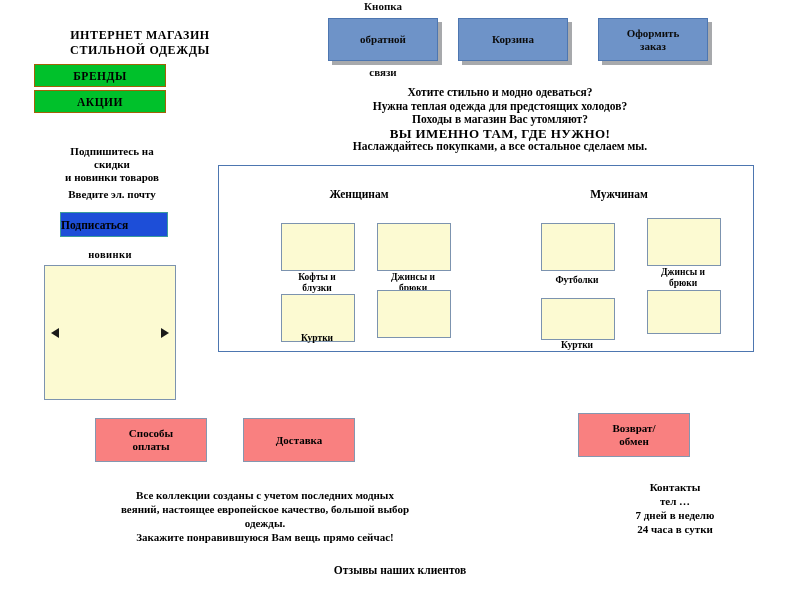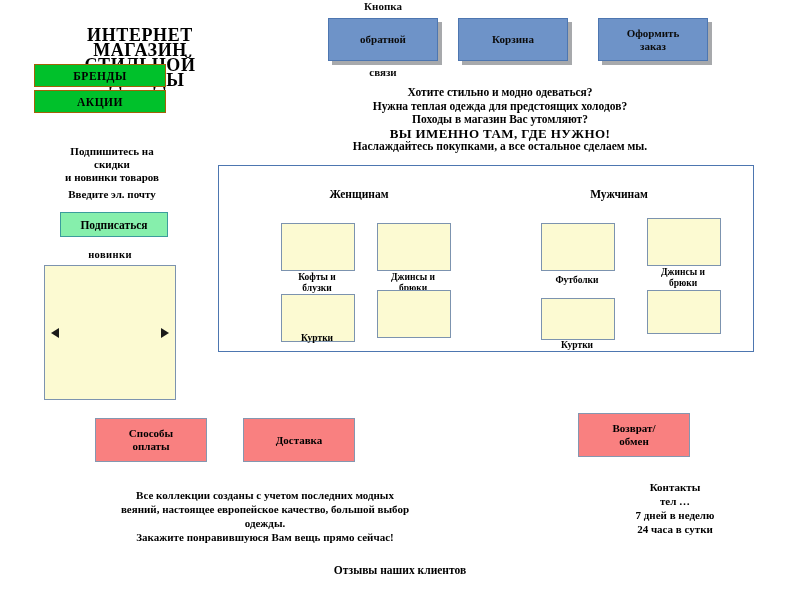--- a/index.html
+++ b/index.html
@@ -22,21 +22,21 @@
   }
   .abs { position: absolute; }
 
   
   .site-title {
     left: 40px;
     top: 28px;
     width: 200px;
     text-align: center;
     font-weight: bold;
-    font-size: 18px;
+    font-size: 12px;
     letter-spacing: 0.6px;
     line-height: 15px;
   }
 
   
   .btn-blue {
     background: #6E93C8;
     border: 1px solid #4D76B0;
     box-shadow: 4px 4px 0 0 #A7A9AC;
     display: flex;
@@ -58,25 +58,24 @@
     align-items: center;
     justify-content: center;
     font-weight: bold;
     font-size: 11.5px;
     letter-spacing: 0.5px;
     cursor: pointer;
   }
 
   
   .btn-cyan {
-    background: #86efac;
+    background: #1d4ed8;
     border: 1px solid #3B9C9C;
     display: flex;
     align-items: center;
-    justify-content: center;
     font-weight: bold;
     font-size: 11.5px;
     cursor: pointer;
   }
 
   
   .btn-pink {
     background: #F98080;
     border: 1px solid #8497B0;
     display: flex;

